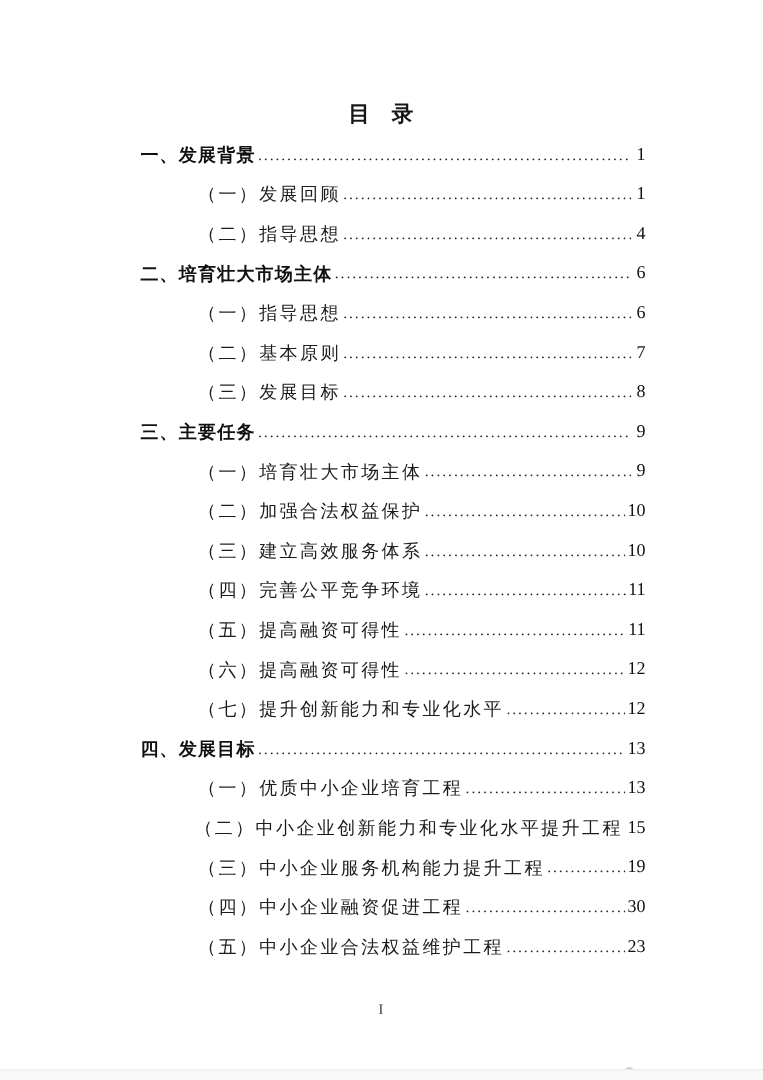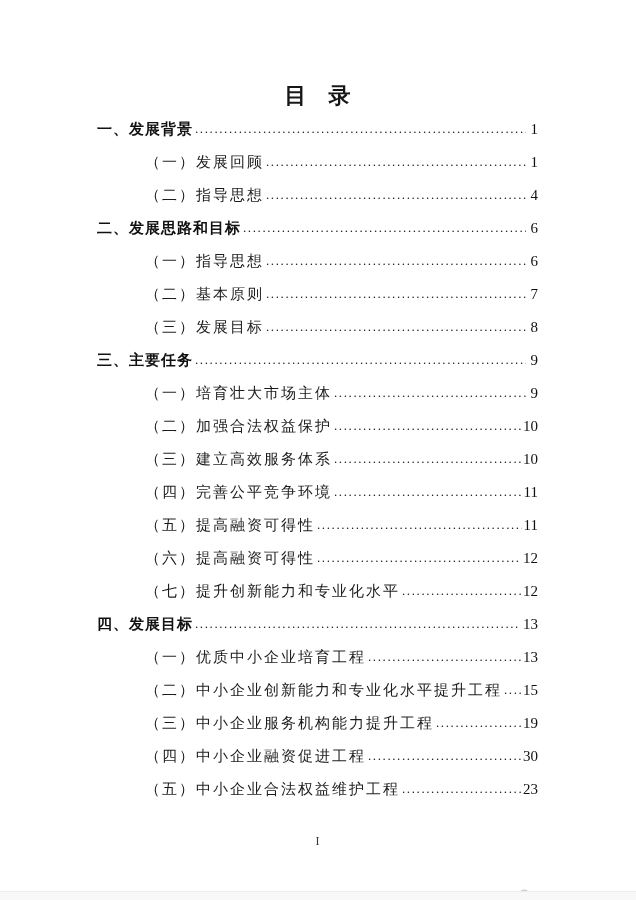--- a/index.html
+++ b/index.html
@@ -14,36 +14,37 @@
     position: absolute; inset: 0;
     background: #ffffff;
   }
   .toc-title {
     position: absolute;
     top: 85px; left: 97px; width: 441px;
     margin: 0;
     text-align: center;
     font-family: "Liberation Sans", sans-serif;
     font-weight: bold;
-    font-size: 22px;
+    font-size: 18px;
     line-height: 21px;
     color: #161616;
   }
   .toc {
     position: absolute;
     left: 97px; top: 113px; width: 441px;
   }
   .toc-row {
     height: 33px;
     display: flex;
     align-items: center;
   }
   .toc-row .label {
     white-space: nowrap;
     flex: 0 0 auto;
+    margin-left: 20px;
   }
   .level1 .label {
     font-family: "Liberation Sans", sans-serif;
     font-weight: bold;
     font-size: 15px;
     letter-spacing: 1px;
     color: #111111;
   }
   .level2 { padding-left: 48px; justify-content: flex-end; }
   .level2 .label {
@@ -120,21 +121,21 @@
     <span class="pg">1</span>
   </div>
 
   <div class="toc-row level2">
     <span class="label">（二）指导思想</span>
     <span class="dots">......................................................................................................................................................</span>
     <span class="pg">4</span>
   </div>
 
   <div class="toc-row level1">
-    <span class="label">二、发展思路和目标</span>
+    <span class="label">二、培育壮大市场主体</span>
     <span class="dots">......................................................................................................................................................</span>
     <span class="pg">6</span>
   </div>
 
   <div class="toc-row level2">
     <span class="label">（一）指导思想</span>
     <span class="dots">......................................................................................................................................................</span>
     <span class="pg">6</span>
   </div>
 

